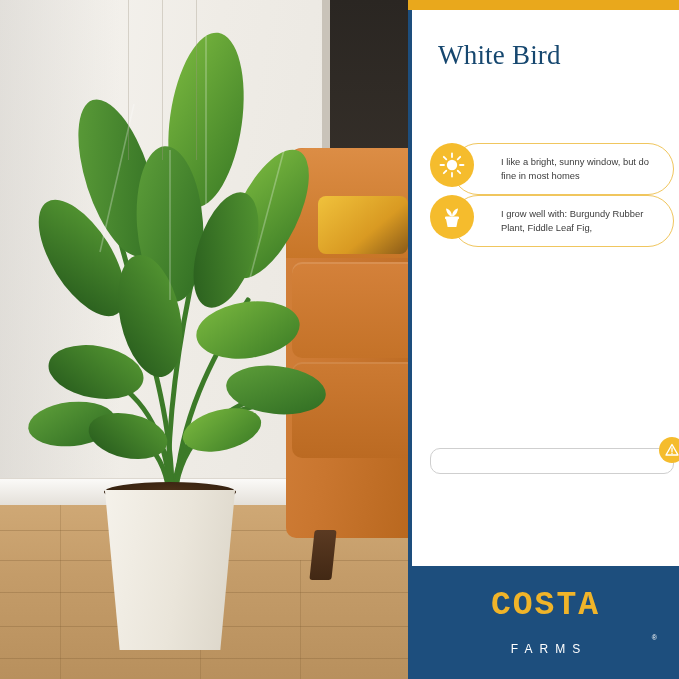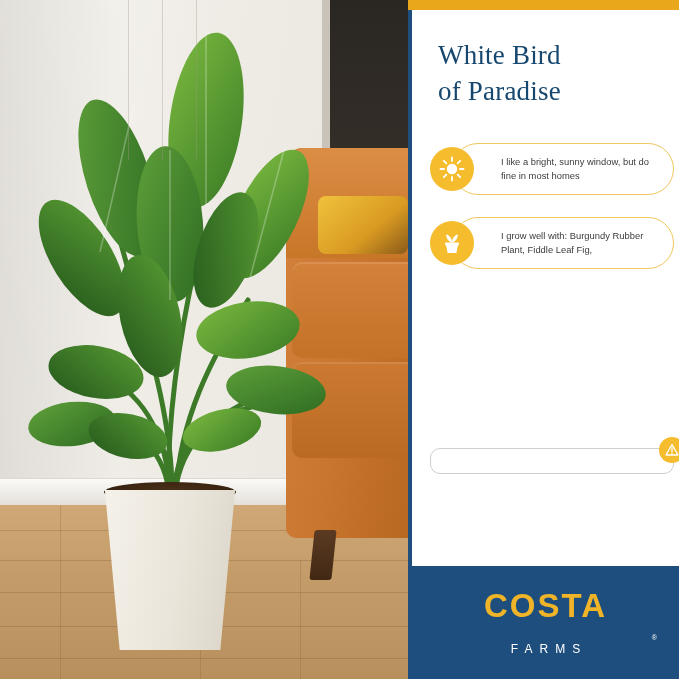--- a/index.html
+++ b/index.html
@@ -174,23 +174,22 @@
   }
 
   .features {
     position: absolute;
     left: 18px; top: 143px;
     width: 244px;
   }
   .feature {
     position: relative;
     display: flex;
-    align-items: center;
     min-height: 52px;
-    margin-bottom: 22px;
+    margin-bottom: 0;
   }
   .feature-pill {
     position: absolute;
     left: 22px; top: 0;
     right: 0;
     min-height: 52px;
     border: 1px solid #f0c65e;
     border-radius: 26px;
     display: flex;
     align-items: center;
@@ -243,21 +242,21 @@
     position: absolute;
     left: -4px; bottom: 0;
     width: 275px; height: 113px;
     background: #1d4e7d;
     display: flex;
     flex-direction: column;
     align-items: center;
     justify-content: center;
   }
   .brand-costa {
-    font-family: Liberation Sans, sans-serif;
+    font-family: Liberation Mono, monospace;
     font-size: 33px;
     font-weight: bold;
     color: #f0b429;
     letter-spacing: 2px;
     line-height: 1;
   }
   .brand-farms {
     font-family: "Liberation Sans", sans-serif;
     font-size: 12px;
     color: #ffffff;
@@ -357,21 +356,20 @@
     <div class="pot-facet" style="left:128px"></div>
     <div class="pot-facet" style="left:162px"></div>
     <div class="pot-facet" style="left:196px"></div>
   </div>
 
   <div class="info-panel">
     <div class="top-bar"></div>
 
     <div class="title">
       <div>White Bird</div>
-      <div>of Paradise</div>
     </div>
 
     <div class="features">
 
       <div class="feature">
         <div class="feature-pill">
           <span class="feature-text">I like a bright, sunny window, but do fine in most homes</span>
         </div>
         <div class="badge">
           <svg width="26" height="26" viewBox="0 0 26 26">

